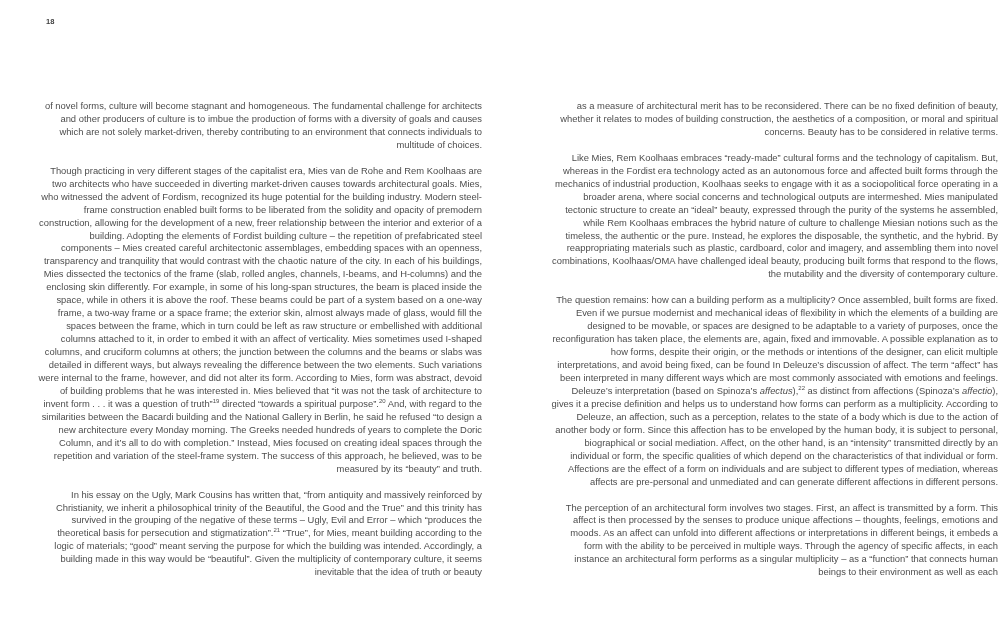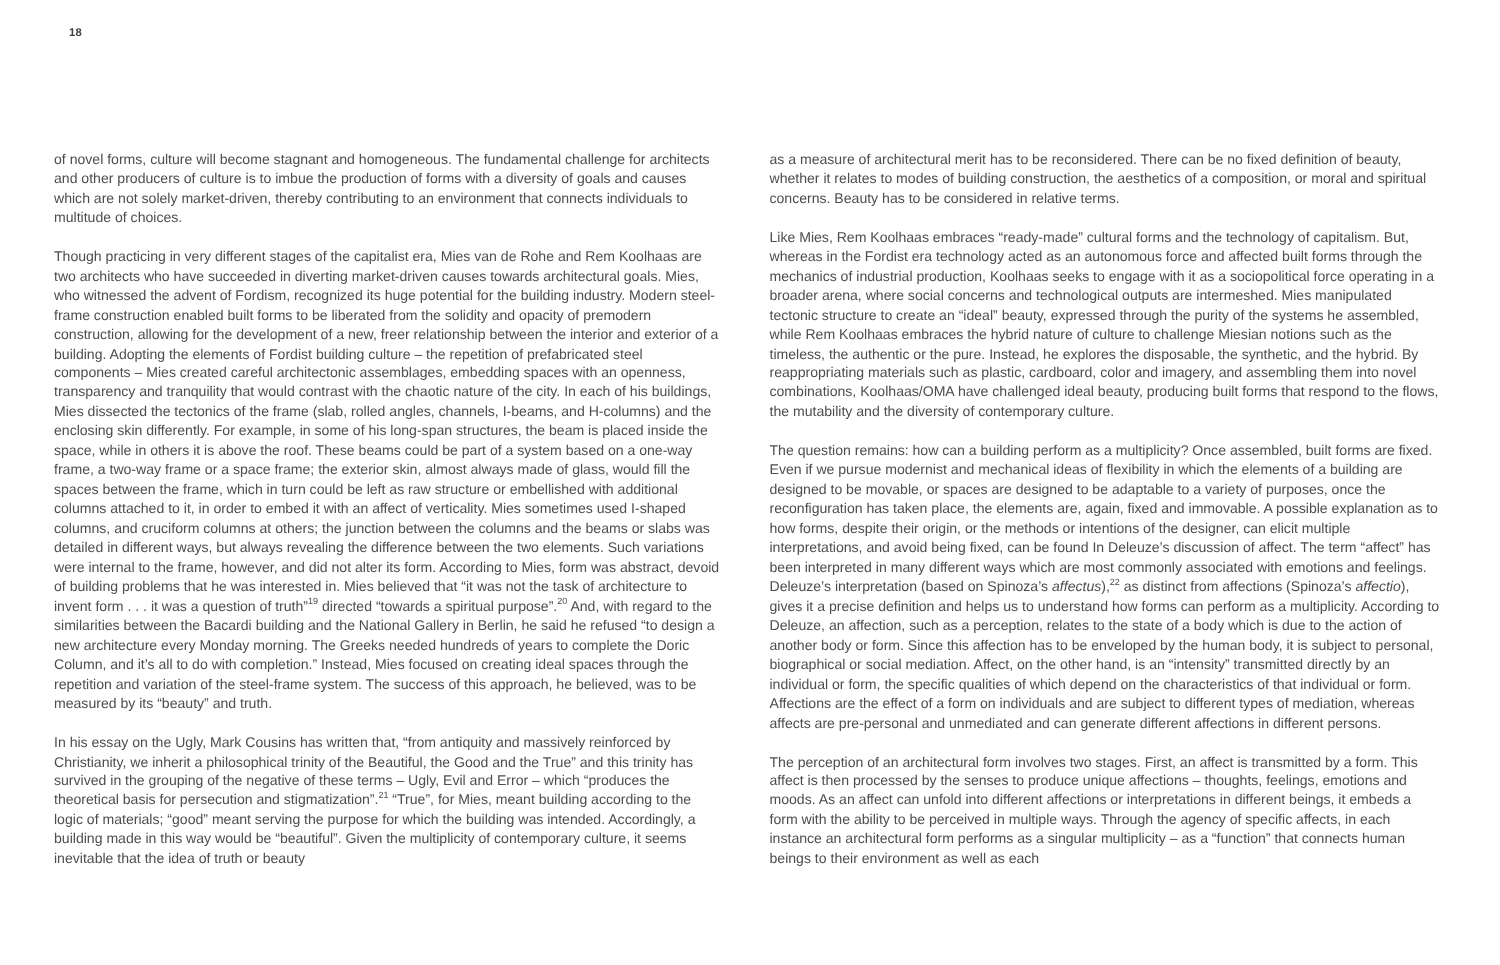--- a/index.html
+++ b/index.html
@@ -28,24 +28,25 @@
   .column {
     position: absolute;
     top: 100px;
     font-size: 9.4px;
     line-height: 12.95px;
     color: #4d4d4d;
     text-align: left;
     letter-spacing: 0;
   }
   .col-left  { left: 36px;  width: 446px; }
-  .col-right { left: 513px; width: 448px; }
+  .col-right { left: 550px; width: 448px; }
   .column p {
     margin: 0 0 12.95px 0;
     padding: 0;
+    text-align: right;
   }
   .column p:last-child { margin-bottom: 0; }
   sup {
     font-size: 6px;
     line-height: 0;
     vertical-align: super;
   }
   em { }
 </style>
 </head>

